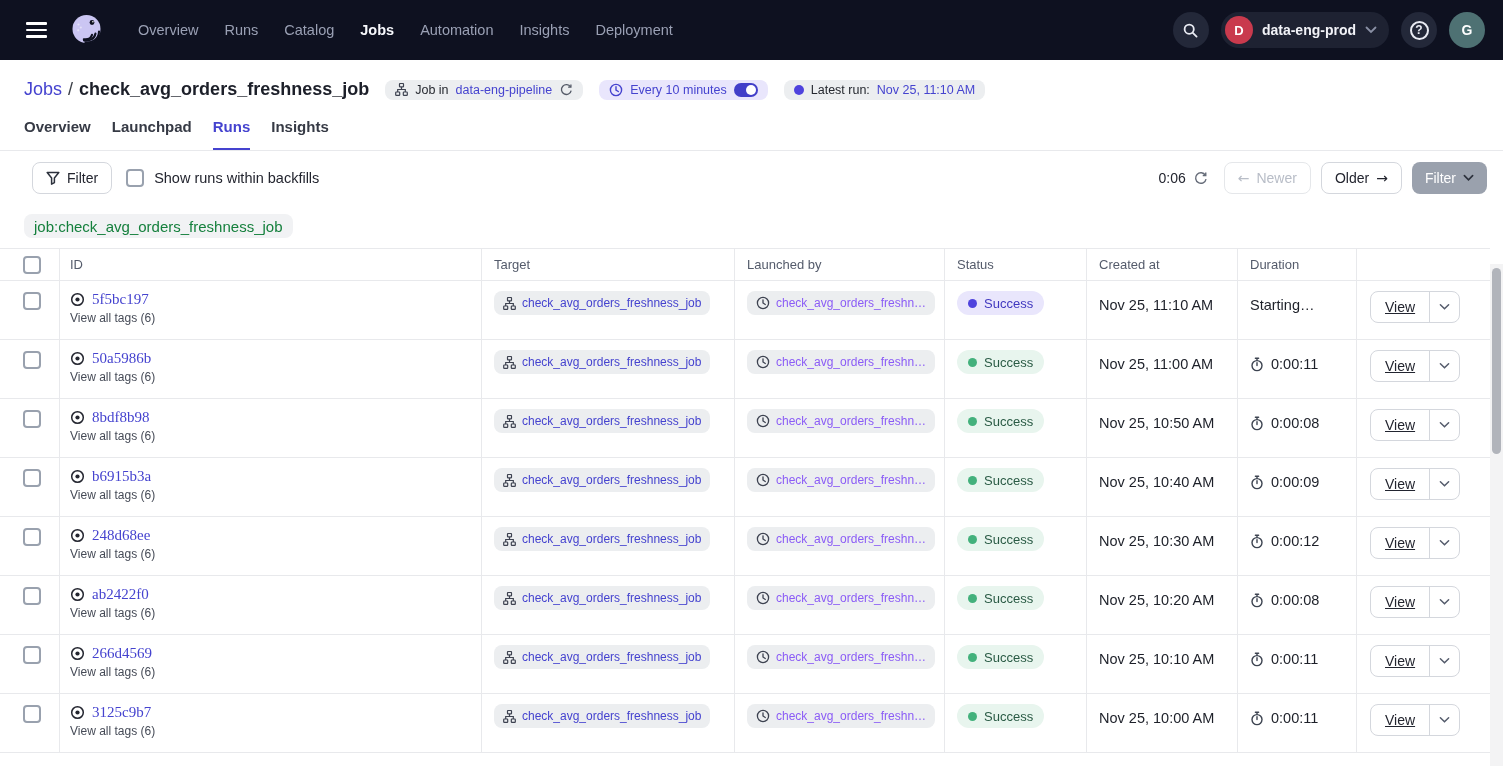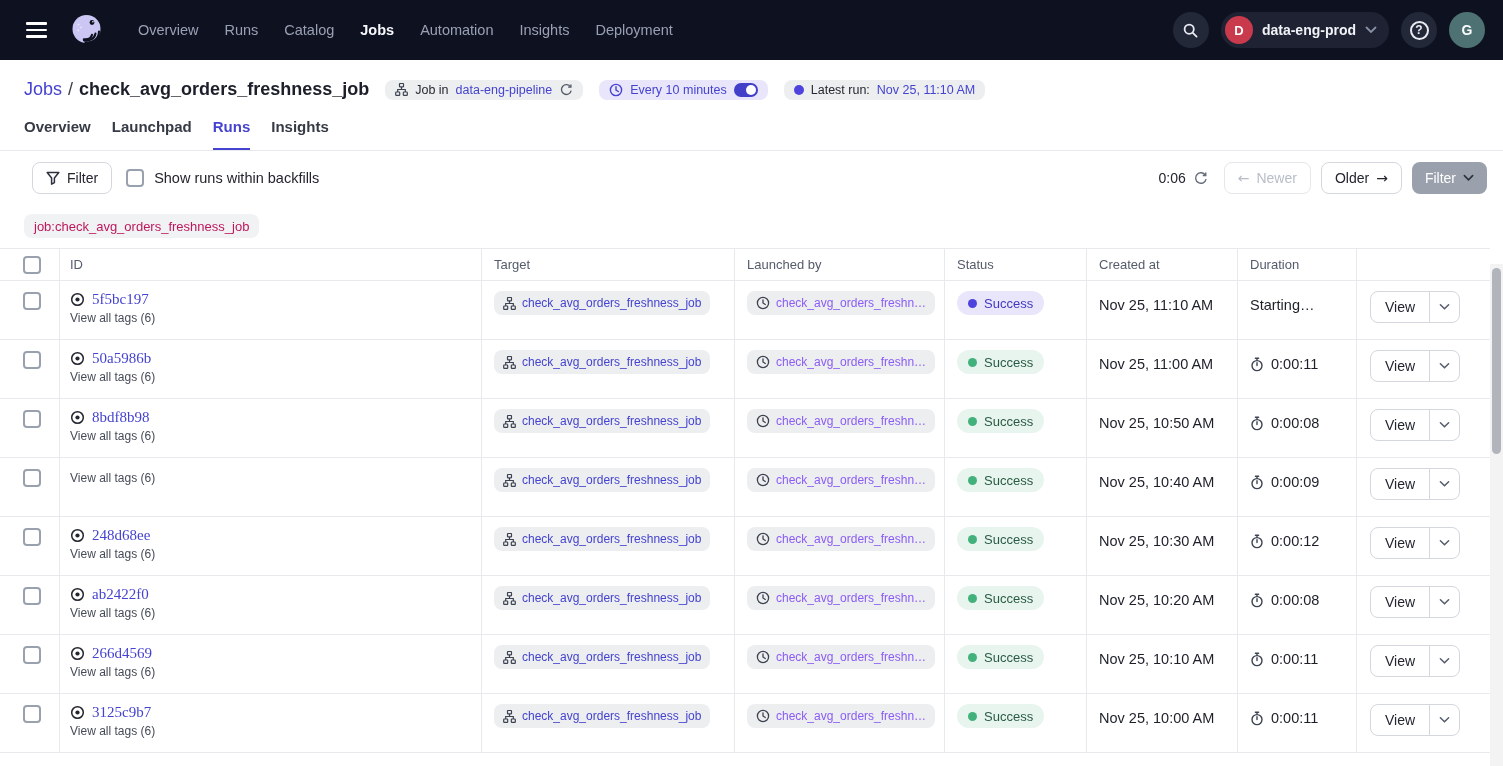--- a/index.html
+++ b/index.html
@@ -71,30 +71,30 @@
     display:inline-block; cursor:pointer; flex:none; }
   .bf-check { display:flex; align-items:center; gap:10px; margin-left:14px; font-size:14.5px; color:#23252f; }
   .toolbar-right { margin-left:auto; display:flex; align-items:center; gap:10px; }
   .countdown { font-size:14px; color:#23252f; display:flex; align-items:center; gap:7px; margin-right:6px; }
   .countdown .icon { color:#666c79; cursor:pointer; }
   .arrow { font-family:"DejaVu Sans", sans-serif; font-size:14px; }
 
   
   .tagrow { padding:20px 24px 0 24px; }
   .chip { height:24px; border-radius:8px; background:#f1f2f4; display:inline-flex; align-items:center;
-    padding:0 10px; font-size:13px; color:#be185d; }
+    padding:0 10px; font-size:15px; color:#15803d; }
 
   
   .table { margin-top:10px; width:1490px; --cols:60px 422px 253px 210px 142px 151px 119px 1fr; }
   .thead, .trow { display:grid; grid-template-columns:var(--cols); }
   .thead { border-top:1px solid var(--border,#e8e9ec); border-bottom:1px solid var(--border,#e8e9ec); height:33px; }
   .thead .cell { display:flex; align-items:center; font-size:13px; color:var(--muted,#545b6b); }
   .trow { border-bottom:1px solid var(--border,#e8e9ec); height:59px; }
   .cell { padding-left:12px; border-right:1px solid var(--border,#e8e9ec); min-width:0; }
-  .cell.c-actions { border-right:none; }
+  .cell.c-actions { border-right:none;text-decoration:underline; }
   .cell.c-check { padding-left:23px; display:flex; align-items:center; }
   .trow .cell.c-check { align-items:flex-start; padding-top:11px; }
   .trow .cell { padding-top:10px; }
   .c-id { padding-left:10px; }
   .id-line { display:flex; align-items:center; gap:7px; }
   .id-line .icon { color:#23252f; }
   .run-link { font-family:Liberation Serif, serif; font-size:15px; color:var(--link,#4543cf);
     text-decoration:none; cursor:pointer; }
   .tags-link { display:inline-block; margin-top:3px; font-size:12px; color:#464b57; text-decoration:none; cursor:pointer; }
   .pill { height:24px; border-radius:8px; background:var(--pill-bg,#eceef0); display:inline-flex;
@@ -498,20 +498,29 @@
             </button>
           </span>
         </div>
       </div>
 
       <div class="trow">
         <div class="cell c-check">
           <span class="checkbox"></span>
         </div>
         <div class="cell c-id">
+          <div class="id-line">
+            <span class="icon">
+              <svg width="15" height="15" viewBox="0 0 15 15">
+                <circle cx="7.5" cy="7.5" r="5.8" fill="none" stroke="currentColor" stroke-width="1.5"></circle>
+                <circle cx="7.5" cy="7.5" r="2.1" fill="currentColor"></circle>
+              </svg>
+            </span>
+            <a class="run-link">b6915b3a</a>
+          </div>
           <a class="tags-link">View all tags (6)</a>
         </div>
         <div class="cell c-target">
           <span class="pill target-pill">
             <span class="icon">
               <svg width="13" height="13" viewBox="0 0 13 13">
                 <rect x="4.5" y="0.5" width="4" height="3.4" rx="0.7" fill="none" stroke="currentColor" stroke-width="1.2"></rect>
                 <rect x="0.7" y="9" width="4" height="3.4" rx="0.7" fill="none" stroke="currentColor" stroke-width="1.2"></rect>
                 <rect x="8.3" y="9" width="4" height="3.4" rx="0.7" fill="none" stroke="currentColor" stroke-width="1.2"></rect>
                 <path d="M6.5 3.9v2.6M2.7 9V6.5h7.6V9" fill="none" stroke="currentColor" stroke-width="1.2"></path>

